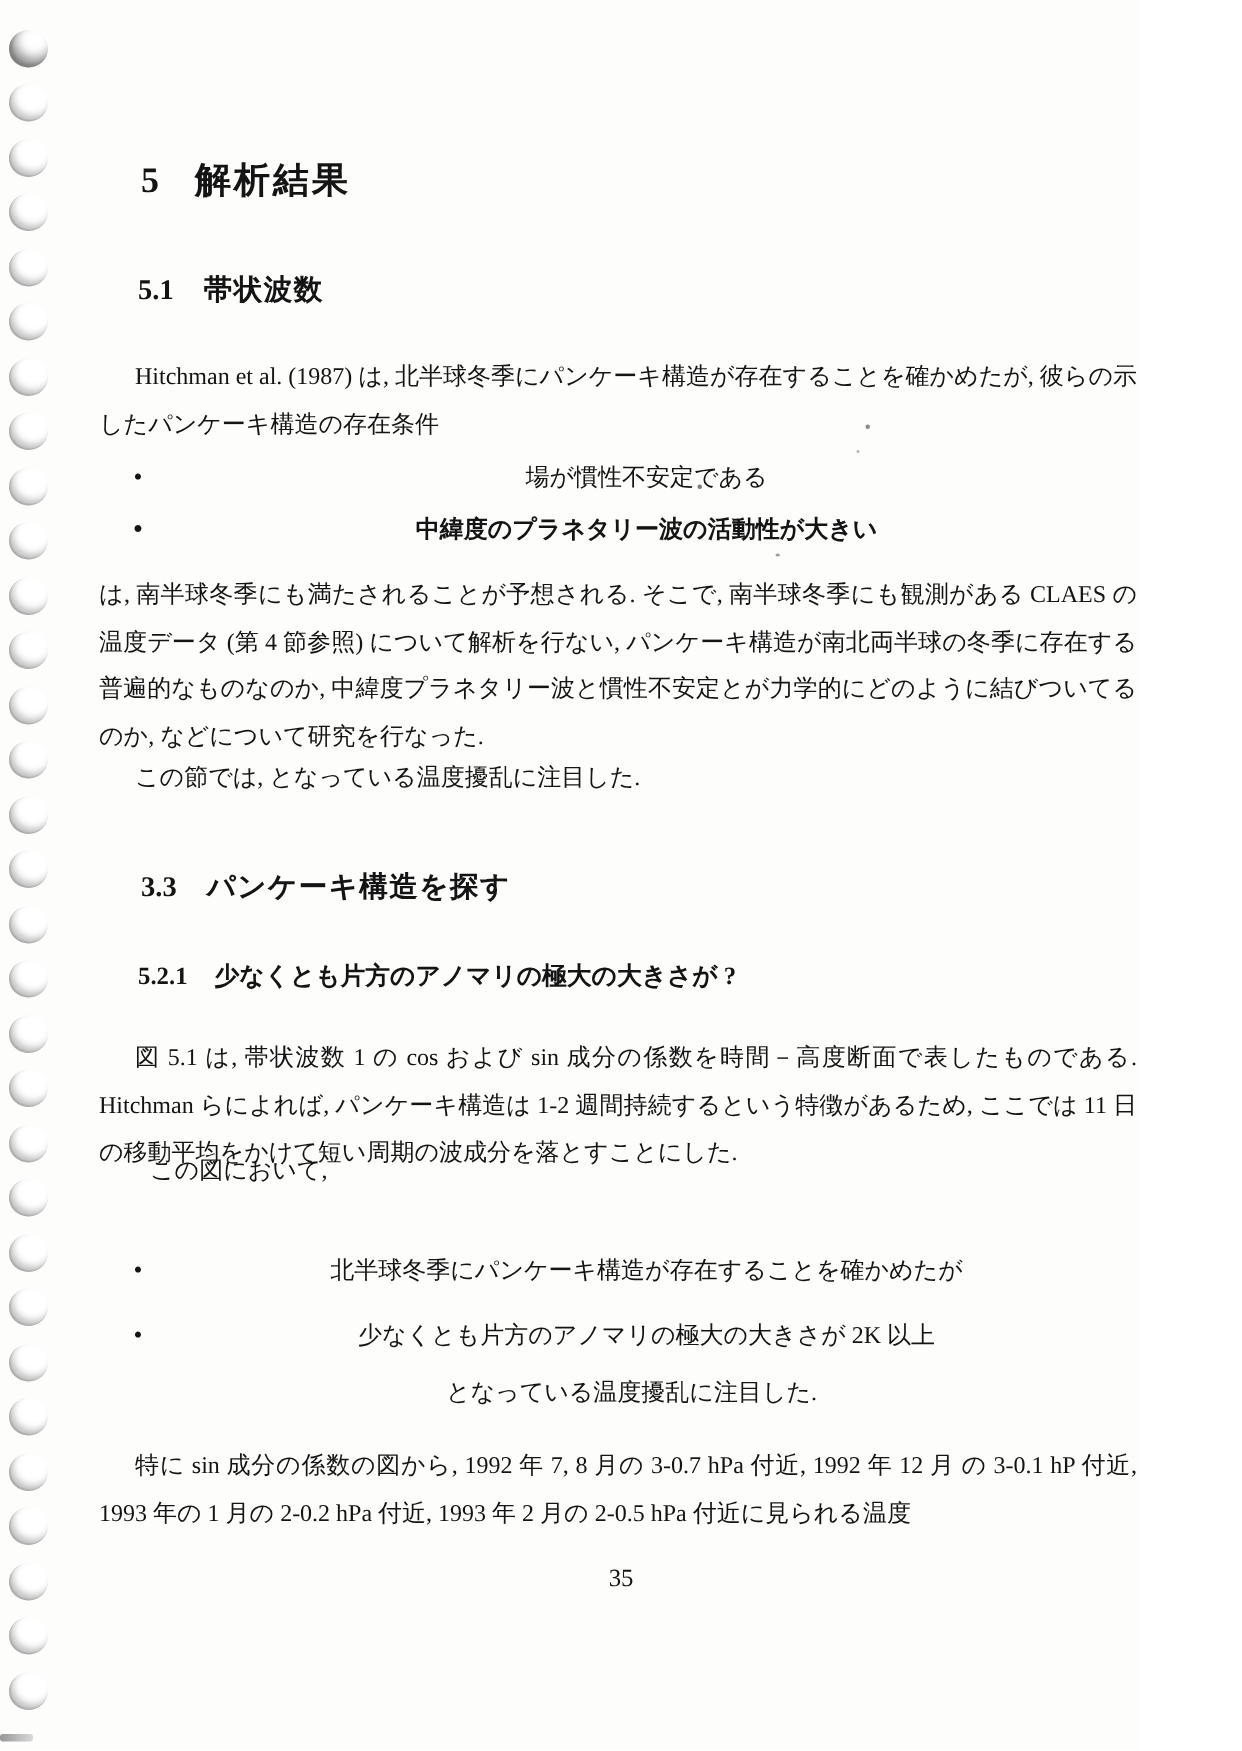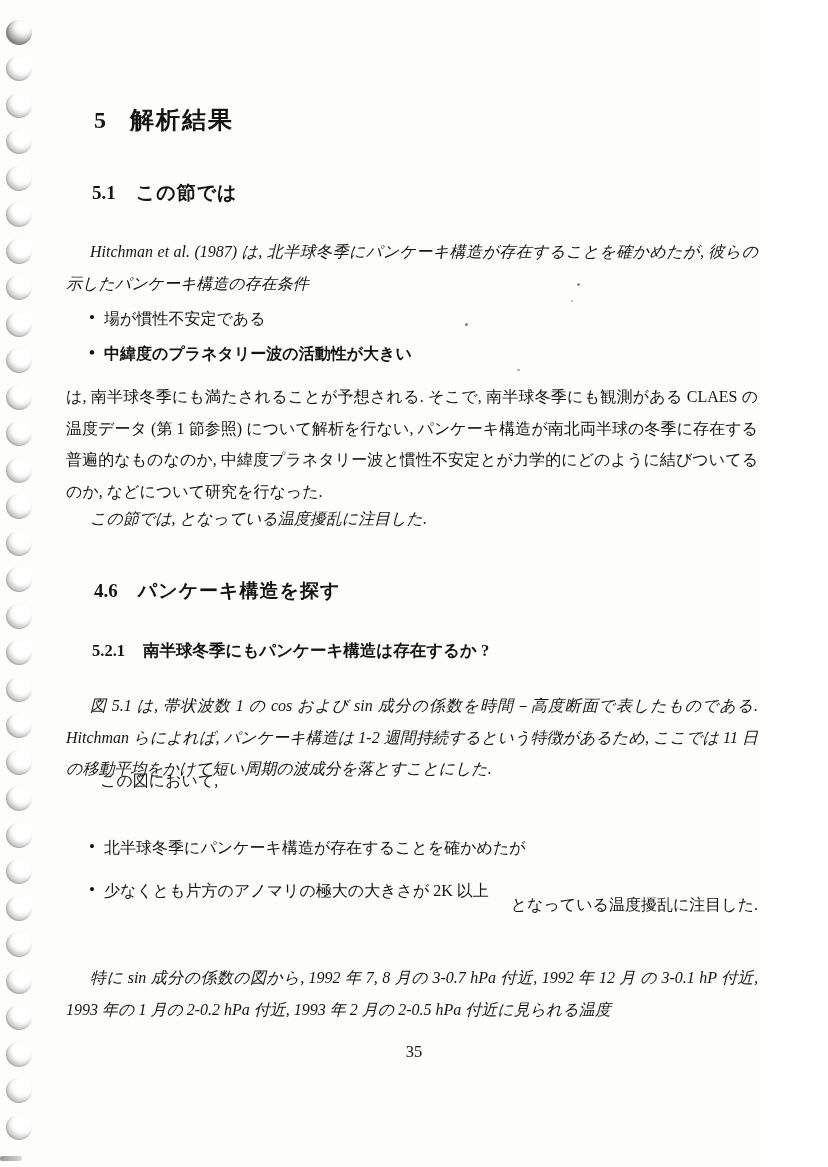--- a/index.html
+++ b/index.html
@@ -41,35 +41,36 @@
   .h3 { top: 578px; font-size: 19px; letter-spacing: 1px; padding-left: 28px; }
   .h3 .num { margin-right: 20px; letter-spacing: 0; }
   .h4 { top: 640px; font-size: 16.5px; padding-left: 26px; }
   .h4 .num { margin-right: 18px; }
 
   .para {
     font-size: 16px;
     line-height: 31.5px;
     text-align: justify;
   }
-  .indent { text-indent: 24px; font-style: italic; }
+  .indent { text-indent: 24px; }
   .p1 { top: 236px; }
   .p2 { top: 381px; }
   .p3 { top: 503px; text-align: left; }
   .p4 { top: 690px; }
   .p5 { top: 765px; text-align: left; text-indent: 34px; }
-  .p6 { top: 889px; text-align: right; text-indent: 18px; }
+  .p6 { top: 913px; text-align: center; text-indent: 18px; }
   .p7 { top: 962px; }
 
   .blist { list-style: none; padding: 0; }
   .blist li {
     position: relative;
     padding-left: 38px;
     font-size: 16px;
     line-height: 24px;
+    text-align: center;
   }
   .blist li::before {
     content: "\2022";
     position: absolute;
     left: 23px;
     top: -1px;
     font-size: 17px;
   }
   .list1 { top: 307px; }
   .list1 li + li { margin-top: 11px; font-weight: bold; }
@@ -135,40 +136,40 @@
       <div class="hole" style="top: 1041.5px;"></div>
       <div class="hole" style="top: 1078px;"></div>
       <div class="hole" style="top: 1114.5px;"></div>
     </div>
 
   <h1 class="blk sec-h h1">
     <span class="num">5</span><span class="ttl">解析結果</span>
   </h1>
 
   <h2 class="blk sec-h h2">
-    <span class="num">5.1</span><span class="ttl">この節では</span>
+    <span class="num">5.1</span><span class="ttl">帯状波数</span>
   </h2>
 
   <p class="blk para indent p1">Hitchman et al. (1987) は, 北半球冬季にパンケーキ構造が存在することを確かめたが, 彼らの示したパンケーキ構造の存在条件</p>
 
   <ul class="blk blist list1">
     <li>場が慣性不安定である</li>
     <li>中緯度のプラネタリー波の活動性が大きい</li>
   </ul>
 
-  <p class="blk para p2">は, 南半球冬季にも満たされることが予想される. そこで, 南半球冬季にも観測がある CLAES の温度データ (第 1 節参照) について解析を行ない, パンケーキ構造が南北両半球の冬季に存在する普遍的なものなのか, 中緯度プラネタリー波と慣性不安定とが力学的にどのように結びついてるのか, などについて研究を行なった.</p>
+  <p class="blk para p2">は, 南半球冬季にも満たされることが予想される. そこで, 南半球冬季にも観測がある CLAES の温度データ (第 4 節参照) について解析を行ない, パンケーキ構造が南北両半球の冬季に存在する普遍的なものなのか, 中緯度プラネタリー波と慣性不安定とが力学的にどのように結びついてるのか, などについて研究を行なった.</p>
 
   <p class="blk para indent p3">この節では, となっている温度擾乱に注目した.</p>
 
   <h2 class="blk sec-h h3">
-    <span class="num">4.6</span><span class="ttl">パンケーキ構造を探す</span>
+    <span class="num">3.3</span><span class="ttl">パンケーキ構造を探す</span>
   </h2>
 
   <h3 class="blk sec-h h4">
-    <span class="num">5.2.1</span><span class="ttl">南半球冬季にもパンケーキ構造は存在するか ?</span>
+    <span class="num">5.2.1</span><span class="ttl">少なくとも片方のアノマリの極大の大きさが ?</span>
   </h3>
 
   <p class="blk para indent p4">図 5.1 は, 帯状波数 1 の cos および sin 成分の係数を時間－高度断面で表したものである. Hitchman らによれば, パンケーキ構造は 1-2 週間持続するという特徴があるため, ここでは 11 日の移動平均をかけて短い周期の波成分を落とすことにした.</p>
 
   <p class="blk para p5">この図において,</p>
 
   <ul class="blk blist list2">
     <li>北半球冬季にパンケーキ構造が存在することを確かめたが</li>
     <li>少なくとも片方のアノマリの極大の大きさが 2K 以上</li>
   </ul>

